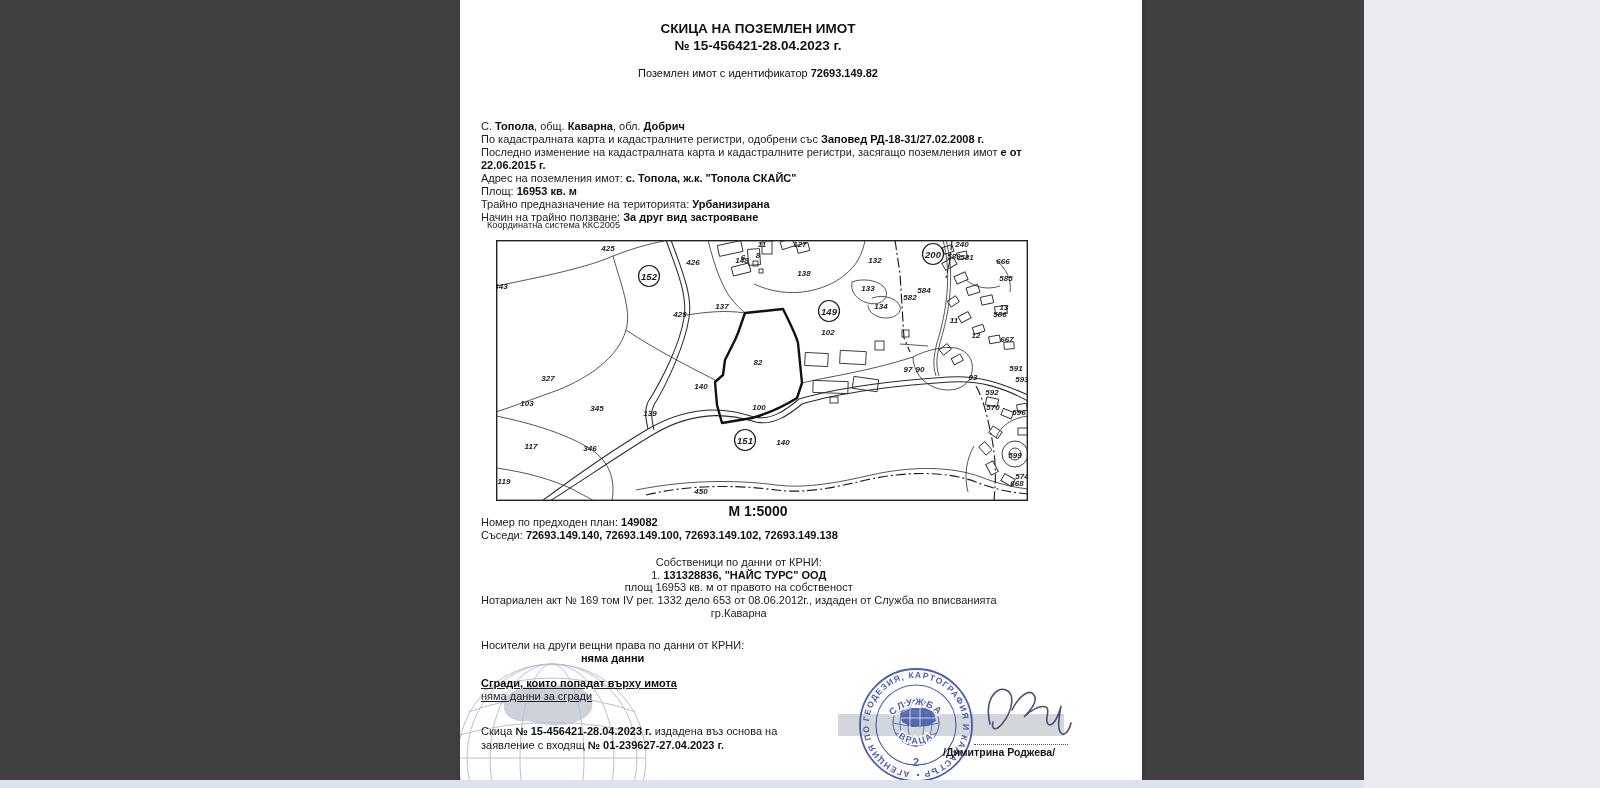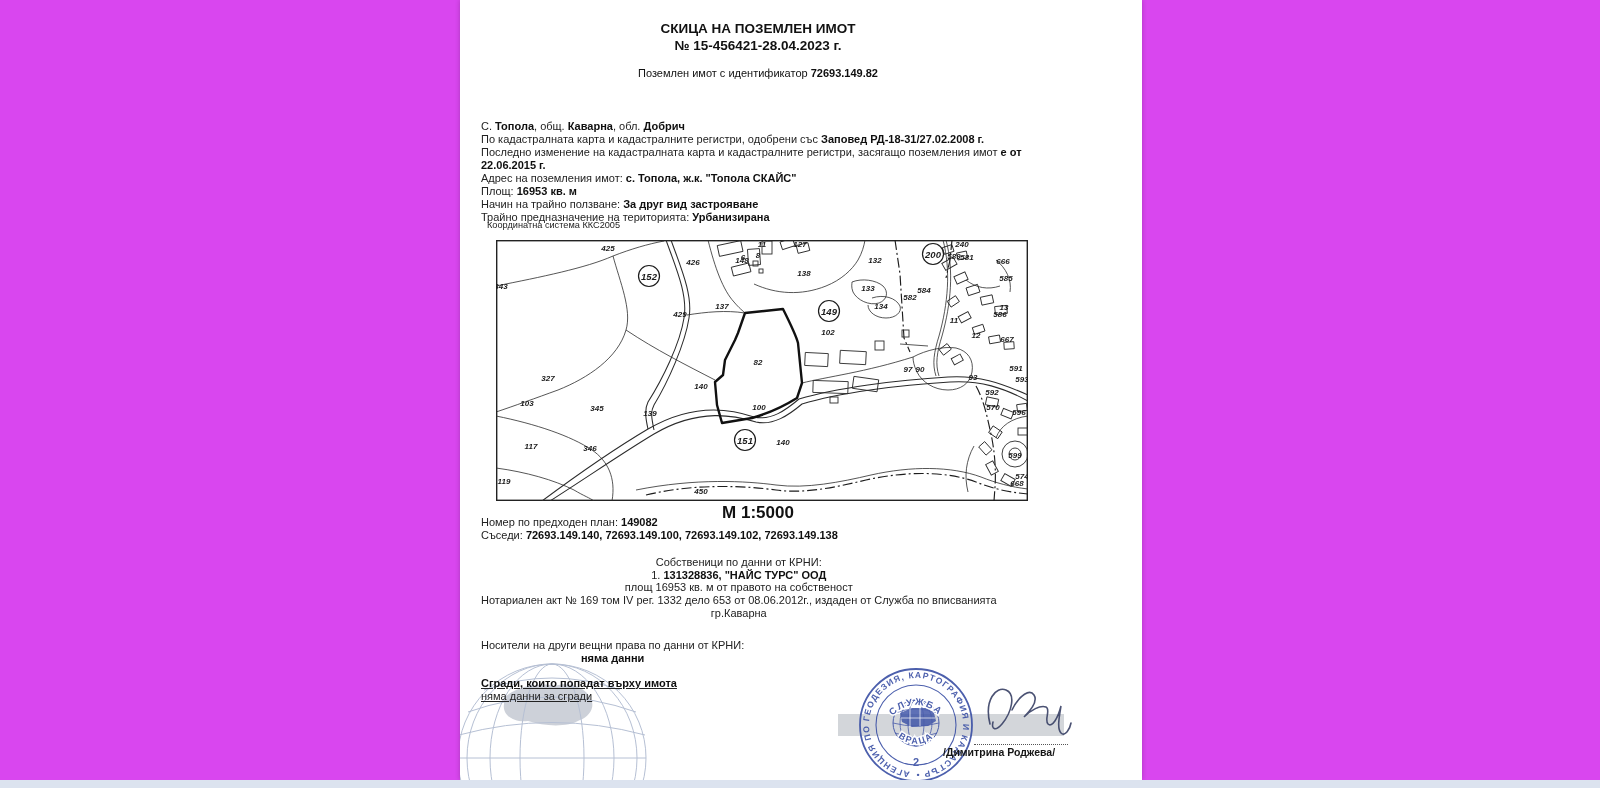--- a/index.html
+++ b/index.html
@@ -1,26 +1,26 @@
 <!DOCTYPE html>
 <html style="--stamp: #3d52a6; --wm: #b6c0d4;"><head>
 <meta charset="utf-8">
 <style>
   :root { --stamp:#3d52a6; --wm:#b6c0d4; }
   html,body { margin:0; padding:0; }
   body { background:#e9ebee; font-family:"Liberation Sans",sans-serif; }
-  .canvas { position:relative; width:1600px; height:788px; background:#d946ef; overflow:hidden; }
+  .canvas { position:relative; width:1364px; height:788px; background:#404040; overflow:hidden; }
   .page { position:absolute; left:460px; top:0; width:682px; height:780px; background:#ffffff;
           box-shadow:0 0 5px rgba(0,0,0,.22); overflow:hidden; }
   .strip { position:absolute; left:0; top:780px; width:1600px; height:8px; background:#dce3ef; }
 
   .centerblock { position:absolute; left:0; width:596px; text-align:center; color:#111; }
   .title { top:21px; font-size:13.5px; font-weight:bold; line-height:16.5px; }
   .ident { top:67px; font-size:11px; }
-  .scaleline { top:503px; font-size:17px; font-weight:bold; }
+  .scaleline { top:503px; font-size:14px; font-weight:bold; }
 
   .tblock { position:absolute; left:21px; font-size:11px; line-height:13px; color:#222; z-index:5; }
   .tblock .tline { white-space:pre-wrap; }
   .tblock .b, .ident .b { font-weight:bold; color:#0f0f0f; }
   #owners-block { line-height:12.7px;text-align:center; }
   #footer-block { line-height:14px; }
 
   .coordsys { position:absolute; left:27px; top:220px; font-size:9.2px; color:#222; }
 
   .mapsvg { position:absolute; left:36px; top:240px; z-index:3; }
@@ -82,22 +82,22 @@
         <div class="tline"><span>Поземлен имот с  идентификатор  </span><span class="b">72693.149.82</span></div>
       </div>
 
     <div class="tblock" style="top:88px;margin-top:32px;" id="info-block">
         <div class="tline"><span>С. </span><span class="b">Топола</span><span>, общ. </span><span class="b">Каварна</span><span>, обл. </span><span class="b">Добрич</span></div>
         <div class="tline"><span>По кадастралната карта и кадастралните регистри, одобрени със </span><span class="b">Заповед РД-18-31/27.02.2008 г.</span></div>
         <div class="tline"><span>Последно изменение на кадастралната карта и кадастралните регистри, засягащо поземления имот </span><span class="b">е от</span></div>
         <div class="tline"><span class="b">22.06.2015 г.</span></div>
         <div class="tline"><span>Адрес на поземления имот: </span><span class="b">с. Топола, ж.к. "Топола СКАЙС"</span></div>
         <div class="tline"><span>Площ: </span><span class="b">16953 кв. м</span></div>
+        <div class="tline"><span>Трайно предназначение на територията: </span><span class="b">Урбанизирана</span></div>
         <div class="tline"><span>Начин на трайно ползване: </span><span class="b">За друг вид застрояване</span></div>
-        <div class="tline"><span>Трайно предназначение на територията: </span><span class="b">Урбанизирана</span></div>
       </div>
 
     <div class="coordsys">Координатна система ККС2005</div>
 
     <svg class="mapsvg" width="532" height="261" viewBox="0 0 532 261">
       <rect class="border" x="0.7" y="0.7" width="530.6" height="259.6"></rect>
 
       <g class="thin">
         <path d="M0,46 C45,37 90,28 117,16 C135,9 152,4 168,1"></path>
         <path d="M117,16 C124,42 136,70 130,90 C122,118 92,138 62,150 C40,158 18,166 0,172"></path>
@@ -262,20 +262,24 @@
         <div class="tline"><span>гр.Каварна</span></div>
       </div>
     <div class="tblock" style="top:639px;text-align:center;">
         <div class="tline"><span>Носители на други вещни права по данни от КРНИ:</span></div>
         <div class="tline"><span class="b">няма данни</span></div>
       </div>
     <div class="tblock" style="top:677px;text-decoration:underline;">
         <div class="tline"><span class="b">Сгради, които попадат върху имота</span></div>
         <div class="tline"><span>няма данни за сгради</span></div>
       </div>
+    <div class="tblock" style="top:724px;" id="footer-block">
+        <div class="tline"><span>Скица </span><span class="b">№ 15-456421-28.04.2023 г.</span><span> издадена въз основа на</span></div>
+        <div class="tline"><span>заявление с входящ </span><span class="b">№ 01-239627-27.04.2023 г.</span></div>
+      </div>
 
     <svg class="stampsvg" width="124" height="124" viewBox="0 0 124 124">
       <defs>
         <path id="ringpath" d="M62,109 A47,47 0 1 1 62,15 A47,47 0 1 1 62,109"></path>
         <path id="arctop" d="M32,72 A30,30 0 0 1 92,72"></path>
         <path id="arcbot" d="M37,64 A27,27 0 0 0 87,64"></path>
       </defs>
       <g fill="none" stroke="var(--stamp)">
         <circle cx="62" cy="62" r="56" stroke-width="1.8"></circle>
         <circle cx="62" cy="62" r="40" stroke-width="1.1"></circle>

